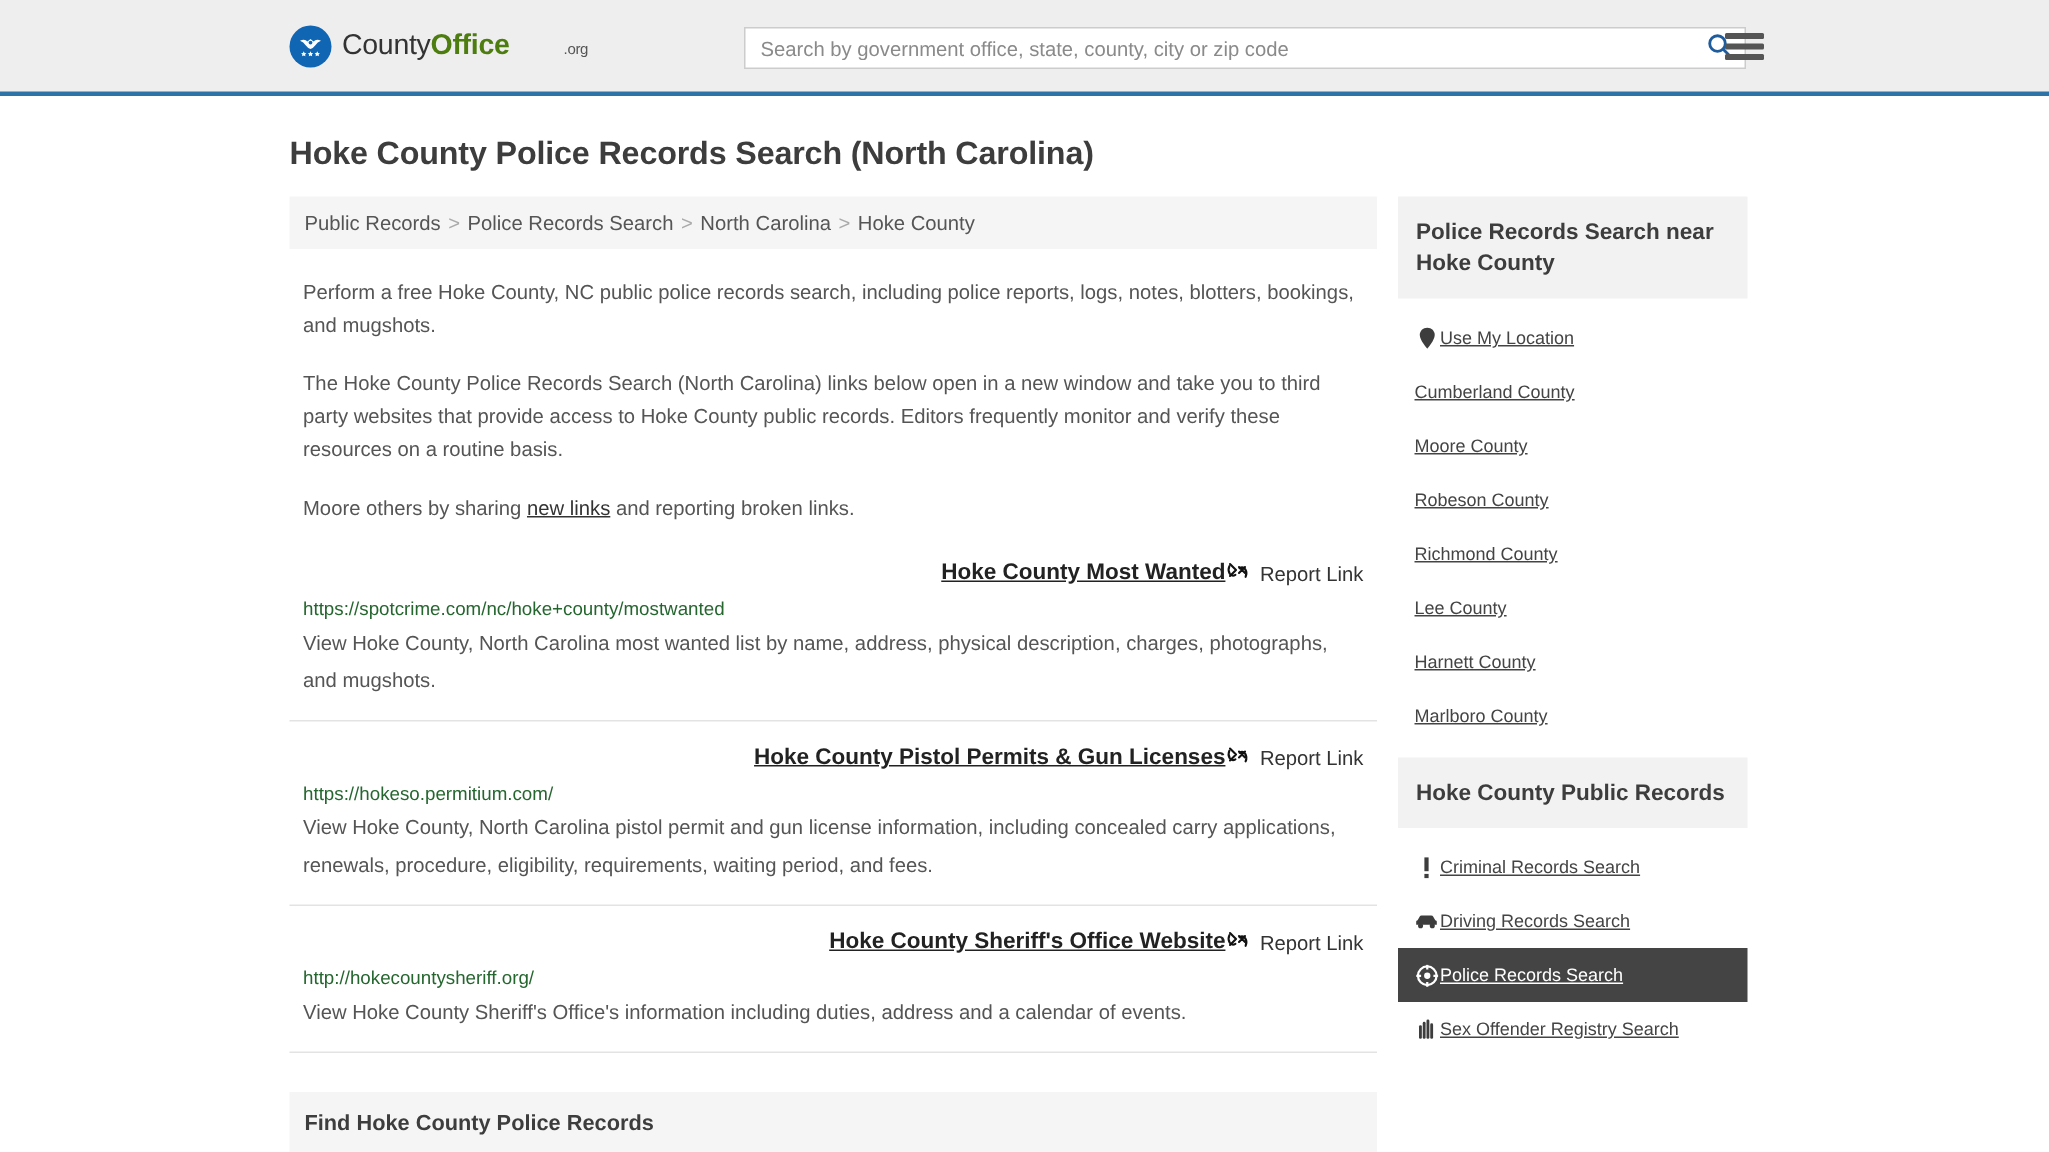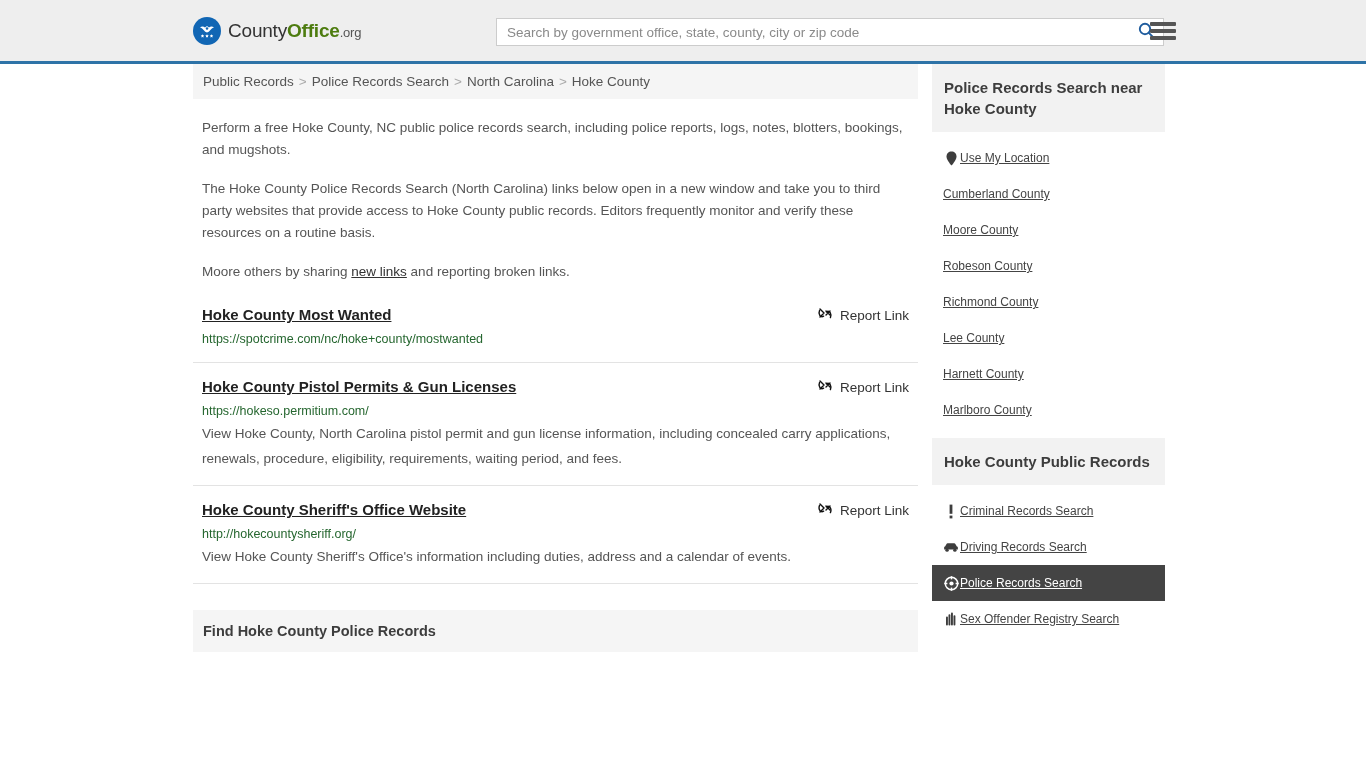--- a/index.html
+++ b/index.html
@@ -39,21 +39,21 @@
   }
   .logo-mark svg { display:block; }
   .logo-text {
     margin-left: 7px;
     font-size: 19px;
     letter-spacing: -0.2px;
     color: #333333;
     white-space: nowrap;
   }
   .logo-text .bold { font-weight: bold; color: #4d7c0f; }
-  .logo-text .dotorg { color: #555555; font-size: 13px; }
+  .logo-text .dotorg { color: #555555; font-size: 10px; margin-left: 36px; }
 
   .search-wrap {
     position: absolute;
     left: 496px;
     top: 18px;
     width: 668px;
     height: 28px;
     background: #ffffff;
     border: 1px solid #cccccc;
     display: flex;
@@ -148,21 +148,21 @@
   .results { margin-top: 22px; }
   .result {
     padding: 0 9px 14px 9px;
     border-bottom: 1px solid #e3e3e3;
     margin-bottom: 14px;
   }
   .result:last-child { border-bottom: 1px solid #e3e3e3; }
   .result-head {
     display: flex;
     align-items: flex-start;
-    justify-content: space-between;
+    justify-content: flex-end;
   }
   .result-title {
     font-size: 15px;
     font-weight: bold;
     color: #222222;
     text-decoration: underline;
     cursor: pointer;
     line-height: 20px;
   }
   .report-link {
@@ -278,20 +278,21 @@
 
   <button class="menu-btn">
     <span></span>
     <span></span>
     <span></span>
   </button>
 </div>
 
 <div class="page">
 
+  <h1 class="page-title">Hoke County Police Records Search (North Carolina)</h1>
 
   <div class="columns">
 
     <div class="col-main">
 
       <div class="breadcrumb">
         <a href="#">Public Records</a><span class="sep">&gt;</span><a href="#">Police Records Search</a><span class="sep">&gt;</span><a href="#">North Carolina</a><span class="sep">&gt;</span><a href="#">Hoke County</a>
       </div>
 
       <div class="intro">
@@ -310,20 +311,21 @@
                 <svg width="16" height="16" viewBox="0 0 16 16">
                   <path d="M3 3 L7 7 M7 7 L3 11 M9 5 L13 9 M13 5 L9 9" stroke="#111111" stroke-width="1.4" fill="none" stroke-linecap="round"></path>
                   <path d="M2.6 4.4 Q1.4 7 2.8 9.4 Q4.4 11.6 6.6 10.2" stroke="#111111" stroke-width="1.4" fill="none" stroke-linecap="round"></path>
                   <path d="M13.4 11.6 Q14.6 9 13.2 6.6 Q11.6 4.4 9.4 5.8" stroke="#111111" stroke-width="1.4" fill="none" stroke-linecap="round"></path>
                 </svg>
               </span>
               <span>Report Link</span>
             </a>
           </div>
           <a class="result-url" href="#">https://spotcrime.com/nc/hoke+county/mostwanted</a>
+          <p class="result-desc">View Hoke County, North Carolina most wanted list by name, address, physical description, charges, photographs, and mugshots.</p>
         </div>
 
         <div class="result">
           <div class="result-head">
             <a class="result-title" href="#">Hoke County Pistol Permits &amp; Gun Licenses</a>
             <a class="report-link" href="#">
               <span>
                 <svg width="16" height="16" viewBox="0 0 16 16">
                   <path d="M3 3 L7 7 M7 7 L3 11 M9 5 L13 9 M13 5 L9 9" stroke="#111111" stroke-width="1.4" fill="none" stroke-linecap="round"></path>
                   <path d="M2.6 4.4 Q1.4 7 2.8 9.4 Q4.4 11.6 6.6 10.2" stroke="#111111" stroke-width="1.4" fill="none" stroke-linecap="round"></path>

